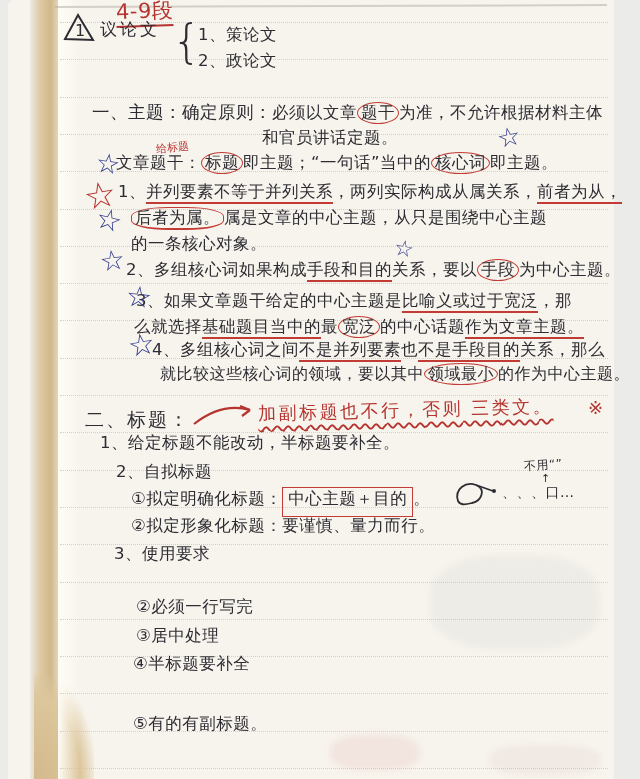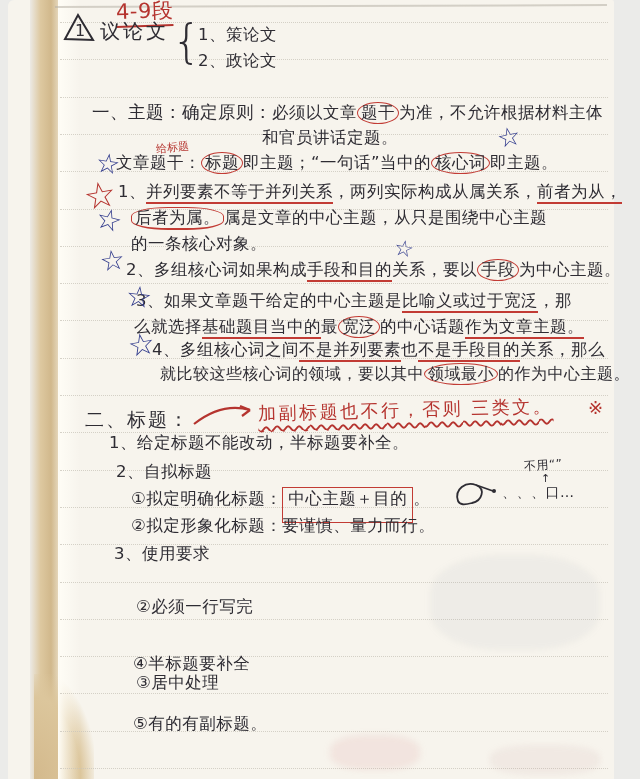--- a/index.html
+++ b/index.html
@@ -12,21 +12,21 @@
     background:radial-gradient(ellipse at left bottom,#d3b98c 0%,#dcc69c 55%,rgba(220,198,156,0) 75%);}
   .highlight{position:absolute;left:58px;top:0;width:22px;height:779px;
     background:linear-gradient(to right,#fffdf6,rgba(255,253,246,0));}
   .top-edge{position:absolute;left:55px;top:5px;width:552px;height:2px;background:#b7b1a6;opacity:.55;transform:rotate(-.2deg);}
   .rule{position:absolute;left:60px;width:548px;border-top:1.5px dotted #c9c5ba;opacity:.75;}
   .ln{position:absolute;white-space:nowrap;color:#2e2c33;font-size:16.5px;letter-spacing:.5px;}
   .red{color:#b5342f;}
   .blue{color:#303a8c;}
   .circle{border:1.6px solid #c23b34;border-radius:50%;padding:0 3px 1px 3px;}
   .u-red{border-bottom:2px solid #c23b34;padding-bottom:1px;}
-  .box-red{border:1.8px solid #c23b34;padding:1px 5px 14px 5px;}
+  .box-red{border:1.8px solid #c23b34;padding:1px 5px 8px 5px;}
   .wavy{text-decoration:underline wavy 1.5px #b5342f;text-underline-offset:6px;}
   .star{position:absolute;font-size:30px;line-height:1;}
   .smudge{position:absolute;filter:blur(3px);border-radius:40%;}
   .tiny-note{position:absolute;font-size:11px;letter-spacing:0;}
 </style>
 </head>
 <body>
 
 <div id="canvas">
   <div class="page"></div>
@@ -60,21 +60,21 @@
 
   <div class="smudge" style="left:430px;top:555px;width:170px;height:95px;background:rgba(130,140,160,.07);"></div>
   <div class="smudge" style="left:330px;top:735px;width:90px;height:35px;background:rgba(215,150,150,.16);"></div>
   <div class="smudge" style="left:490px;top:745px;width:110px;height:30px;background:rgba(200,160,160,.12);"></div>
 
   <div class="ln red" style="left:116px;top:-3px;font-size:21px;transform:rotate(-2deg);border-bottom:2px solid #b5342f;padding-bottom:0;">4-9段</div>
   <svg style="position:absolute;left:62px;top:12px;" width="34" height="32" viewBox="0 0 34 32">
     <path d="M16 3 L31 28 L3 27 Z" fill="none" stroke="#2e2c33" stroke-width="2"></path>
     <text x="13" y="24" font-size="16" fill="#2e2c33">1</text>
   </svg>
-  <div class="ln" style="left:100px;top:18px;font-size:20px;letter-spacing:3px;">议论文</div>
+  <div class="ln" style="left:100px;top:18px;font-size:17px;letter-spacing:3px;">议论文</div>
   <div class="ln" style="left:172px;top:14px;font-size:46px;font-weight:100;color:#2e2c33;">{</div>
   <div class="ln" style="left:198px;top:24px;">1、策论文</div>
   <div class="ln" style="left:198px;top:50px;">2、政论文</div>
 
   <div class="ln" style="left:262px;top:127px;">和官员讲话定题。</div>
   <div class="ln" style="left:92px;top:100px;">
     <span style="font-size:17.5px;">一、主题：确定原则：</span><span>必须以</span><span>文章</span><span class="circle">题干</span><span>为准，不允许根据材料主体</span>
   </div>
 
   <div class="ln" style="left:116px;top:152px;">
@@ -109,40 +109,40 @@
   </div>
 
   <div class="ln" style="left:85px;top:407px;font-size:19px;letter-spacing:2px;">二、标题：</div>
   <svg style="position:absolute;left:192px;top:398px;" width="64" height="30" viewBox="0 0 64 30">
     <path d="M2 26 Q 30 4 58 12" fill="none" stroke="#b5342f" stroke-width="2.2"></path>
     <path d="M58 12 L48 8 M58 12 L50 18" fill="none" stroke="#b5342f" stroke-width="2.2"></path>
   </svg>
   <div class="ln red wavy" style="left:258px;top:398px;font-size:18px;letter-spacing:2.5px;transform:rotate(-1.5deg);">加副标题也不行，否则 三类文。</div>
   <div class="ln red" style="left:588px;top:397px;font-size:18px;">※</div>
 
-  <div class="ln" style="left:100px;top:432px;margin-left:9px;">1、给定标题不能改动，半标题要补全。</div>
+  <div class="ln" style="left:100px;top:432px;">1、给定标题不能改动，半标题要补全。</div>
   <div class="ln" style="left:116px;top:461px;">2、自拟标题</div>
 
   <div class="ln" style="left:131px;top:488px;">
     <span>①拟定明确化标题：</span><span class="box-red">中心主题＋目的</span><span>。</span>
   </div>
   <svg style="position:absolute;left:452px;top:477px;" width="48" height="32" viewBox="0 0 48 32">
     <path d="M6 24 C 2 12 14 4 24 8 C 34 12 30 24 20 26 C 12 28 8 28 6 24 Z" fill="none" stroke="#2e2c33" stroke-width="1.8"></path>
     <line x1="24" y1="8" x2="41" y2="14" stroke="#2e2c33" stroke-width="1.8"></line>
     <circle cx="42" cy="14" r="2" fill="#2e2c33"></circle>
   </svg>
   <div class="ln" style="left:502px;top:484px;font-size:14px;">、、、口…</div>
   <div class="ln" style="left:524px;top:457px;font-size:12px;transform:rotate(-4deg);">不用“”</div>
   <div class="ln" style="left:541px;top:472px;font-size:11px;">↑</div>
 
   <div class="ln" style="left:131px;top:515px;">②拟定形象化标题：要谨慎、量力而行。</div>
   <div class="ln" style="left:114px;top:543px;">3、使用要求</div>
 
   <div class="ln" style="left:136px;top:596px;">②必须一行写完</div>
-  <div class="ln" style="left:136px;top:625px;margin-top:47px;">③居中处理</div>
+  <div class="ln" style="left:136px;top:625px;">③居中处理</div>
   <div class="ln" style="left:133px;top:653px;">④半标题要补全</div>
   <div class="ln" style="left:133px;top:682px;margin-top:31px;">⑤有的有副标题。</div>
 
   <div class="star blue" style="left:497px;top:124px;font-size:26px;transform:rotate(-12deg);">☆</div>
   <div class="star blue" style="left:96px;top:150px;font-size:27px;transform:rotate(8deg);">☆</div>
   <div class="star red" style="left:84px;top:178px;font-size:36px;transform:rotate(-10deg);">☆</div>
   <div class="star blue" style="left:96px;top:206px;font-size:29px;transform:rotate(14deg);">☆</div>
   <div class="star blue" style="left:100px;top:247px;font-size:28px;transform:rotate(-8deg);">☆</div>
   <div class="star blue" style="left:394px;top:238px;font-size:22px;transform:rotate(10deg);">☆</div>
   <div class="star blue" style="left:126px;top:283px;font-size:29px;transform:rotate(6deg);">☆</div>

